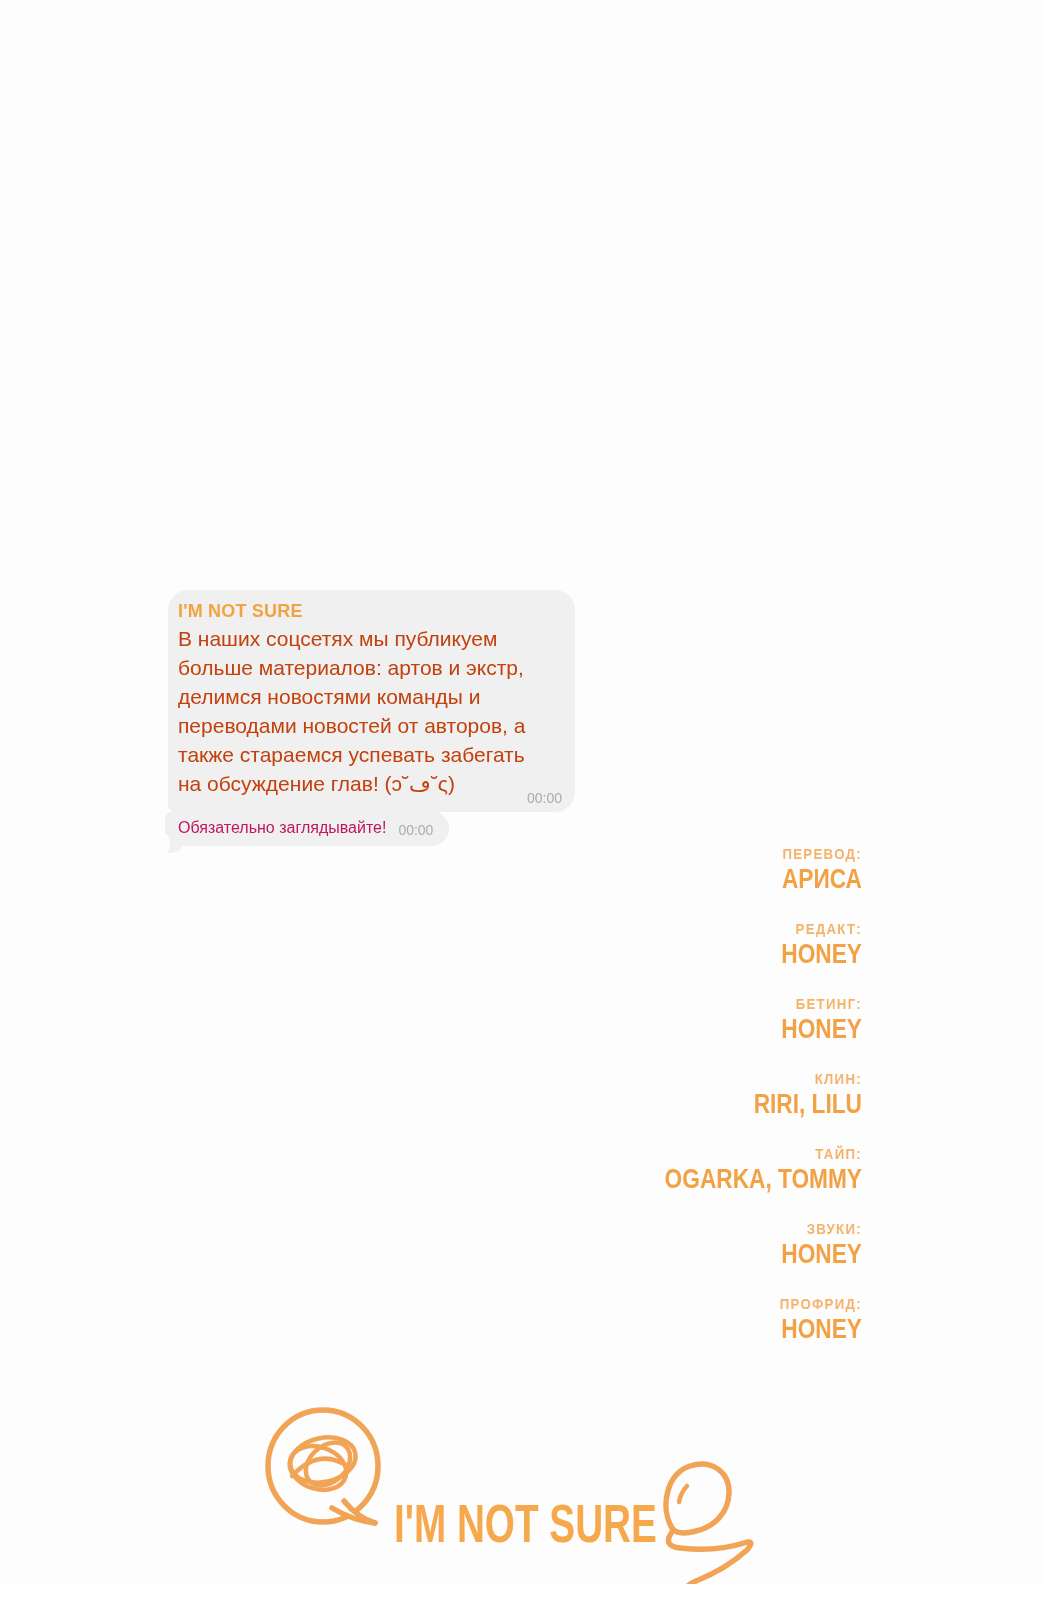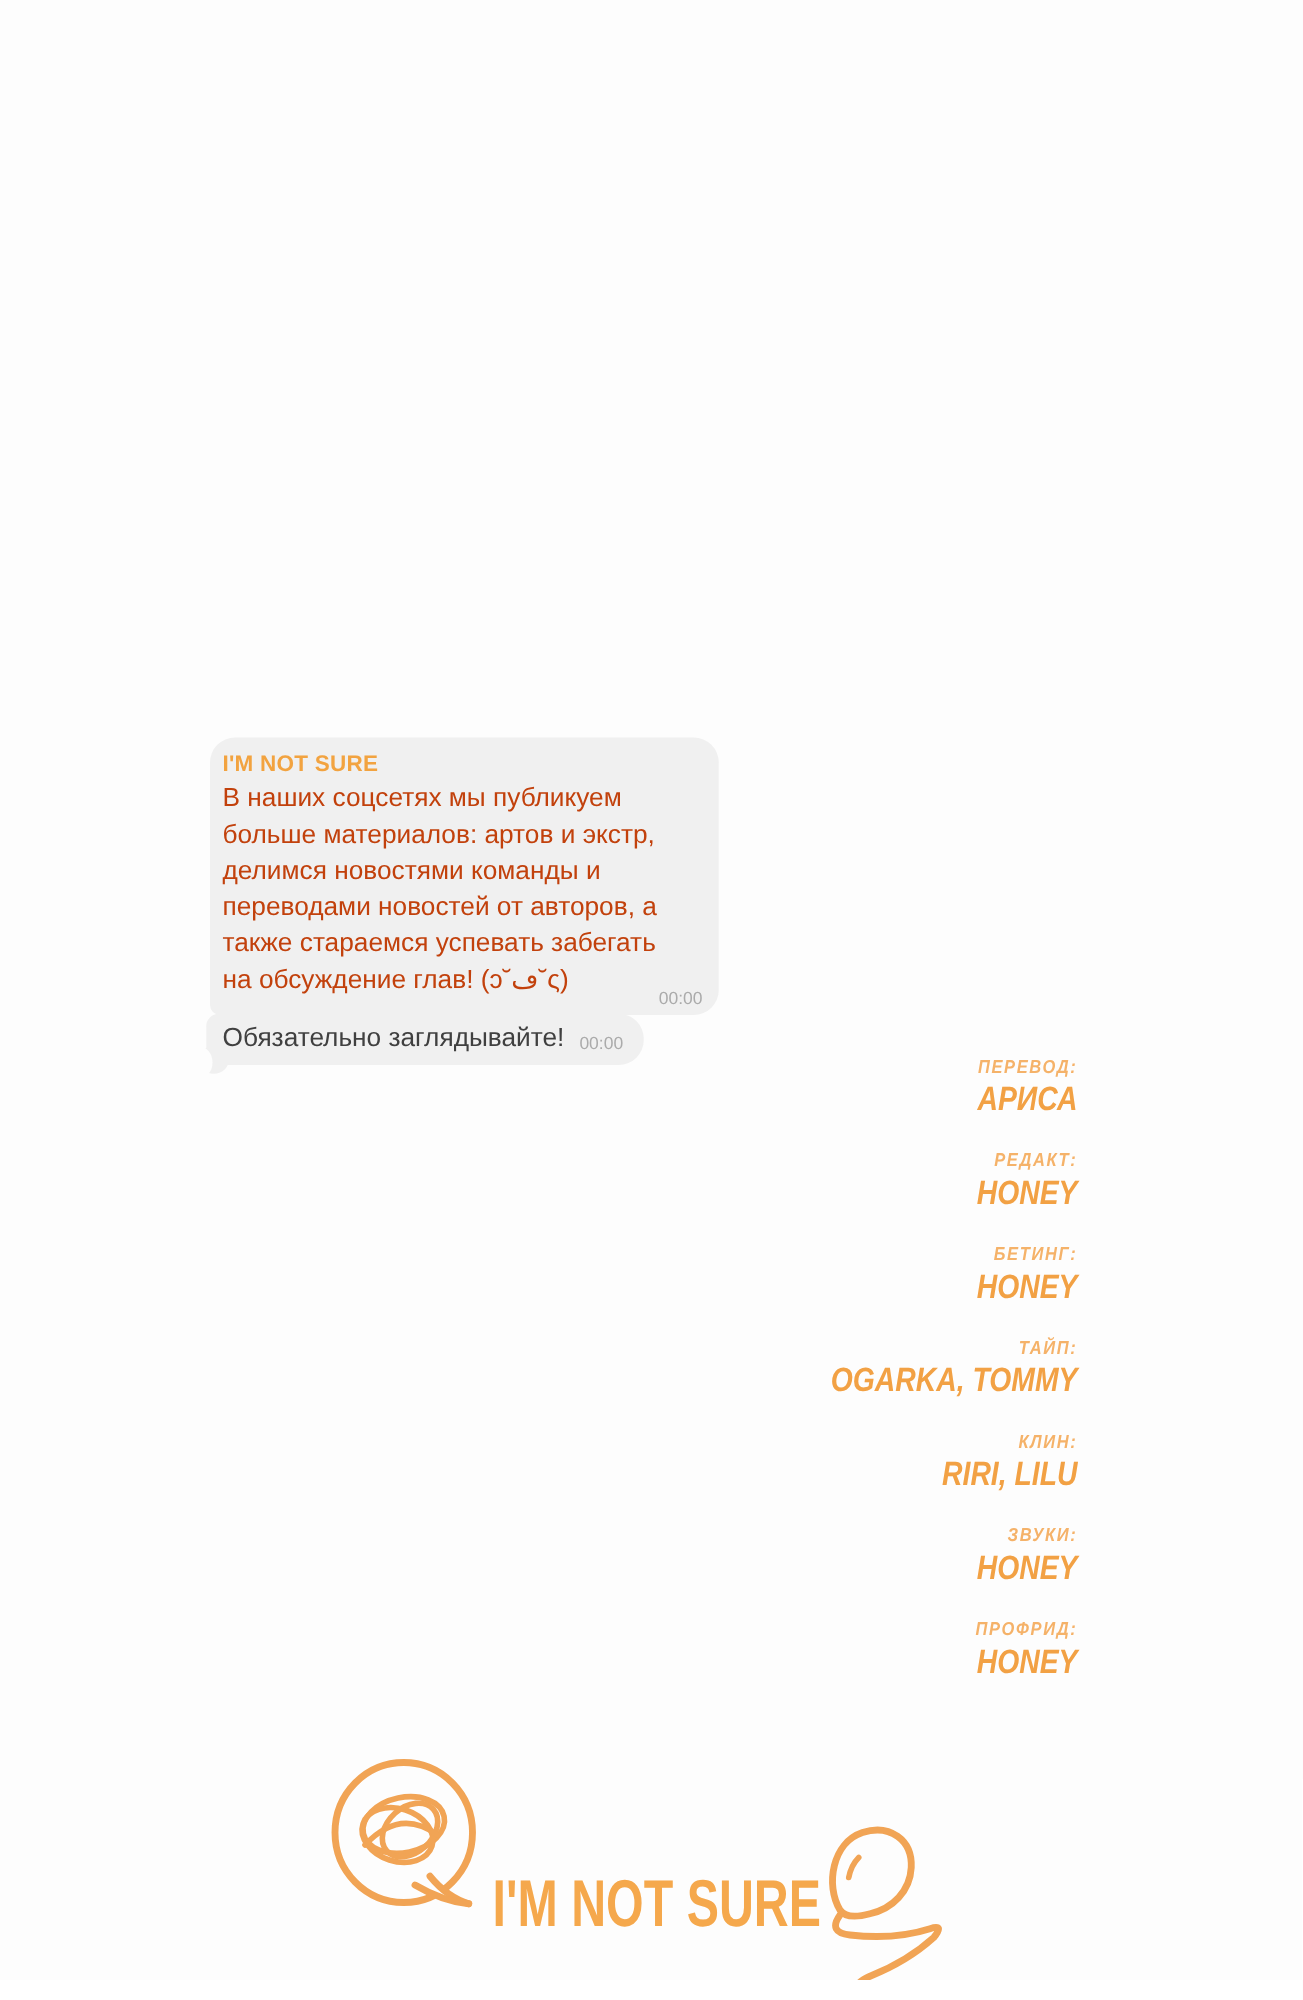--- a/index.html
+++ b/index.html
@@ -58,36 +58,35 @@
   }
   .bubble-second::after {
     content:'';
     position:absolute;
     left:-17px; bottom:-11px;
     width:22px; height:26px;
     background:#FDFDFD;
     border-radius:50%;
   }
   .bubble-text-inline {
-    font-size:21px;
-    color:#404040;
+    font-size:16px;
+    color:#be185d;
   }
   .bubble-time-inline {
     font-size:14px;
     color:#ABABAB;
     margin-left:12px;
     position:relative; top:2px;
   }
 
   
   .credits {
     position:absolute;
     right:180px; top:845px;
     text-align:right;
-    font-style:italic;
   }
   .credit-group { margin-bottom:28px; }
   .credit-role {
     font-size:15px; font-weight:700;
     color:#F5B269;
     letter-spacing:1.5px;
     line-height:17px;
     margin-bottom:4px;
     transform:scaleX(.88);
     transform-origin:right center;
@@ -142,26 +141,26 @@
     </div>
     <div class="credit-group">
       <div class="credit-role">РЕДАКТ:</div>
       <div class="credit-names">HONEY</div>
     </div>
     <div class="credit-group">
       <div class="credit-role">БЕТИНГ:</div>
       <div class="credit-names">HONEY</div>
     </div>
     <div class="credit-group">
+      <div class="credit-role">КЛИН:</div>
+      <div class="credit-names">RIRI, LILU</div>
+    </div>
+    <div class="credit-group">
       <div class="credit-role">ТАЙП:</div>
       <div class="credit-names">OGARKA, TOMMY</div>
-    </div>
-    <div class="credit-group">
-      <div class="credit-role">КЛИН:</div>
-      <div class="credit-names">RIRI, LILU</div>
     </div>
     <div class="credit-group">
       <div class="credit-role">ЗВУКИ:</div>
       <div class="credit-names">HONEY</div>
     </div>
     <div class="credit-group">
       <div class="credit-role">ПРОФРИД:</div>
       <div class="credit-names">HONEY</div>
     </div>
   </div>

